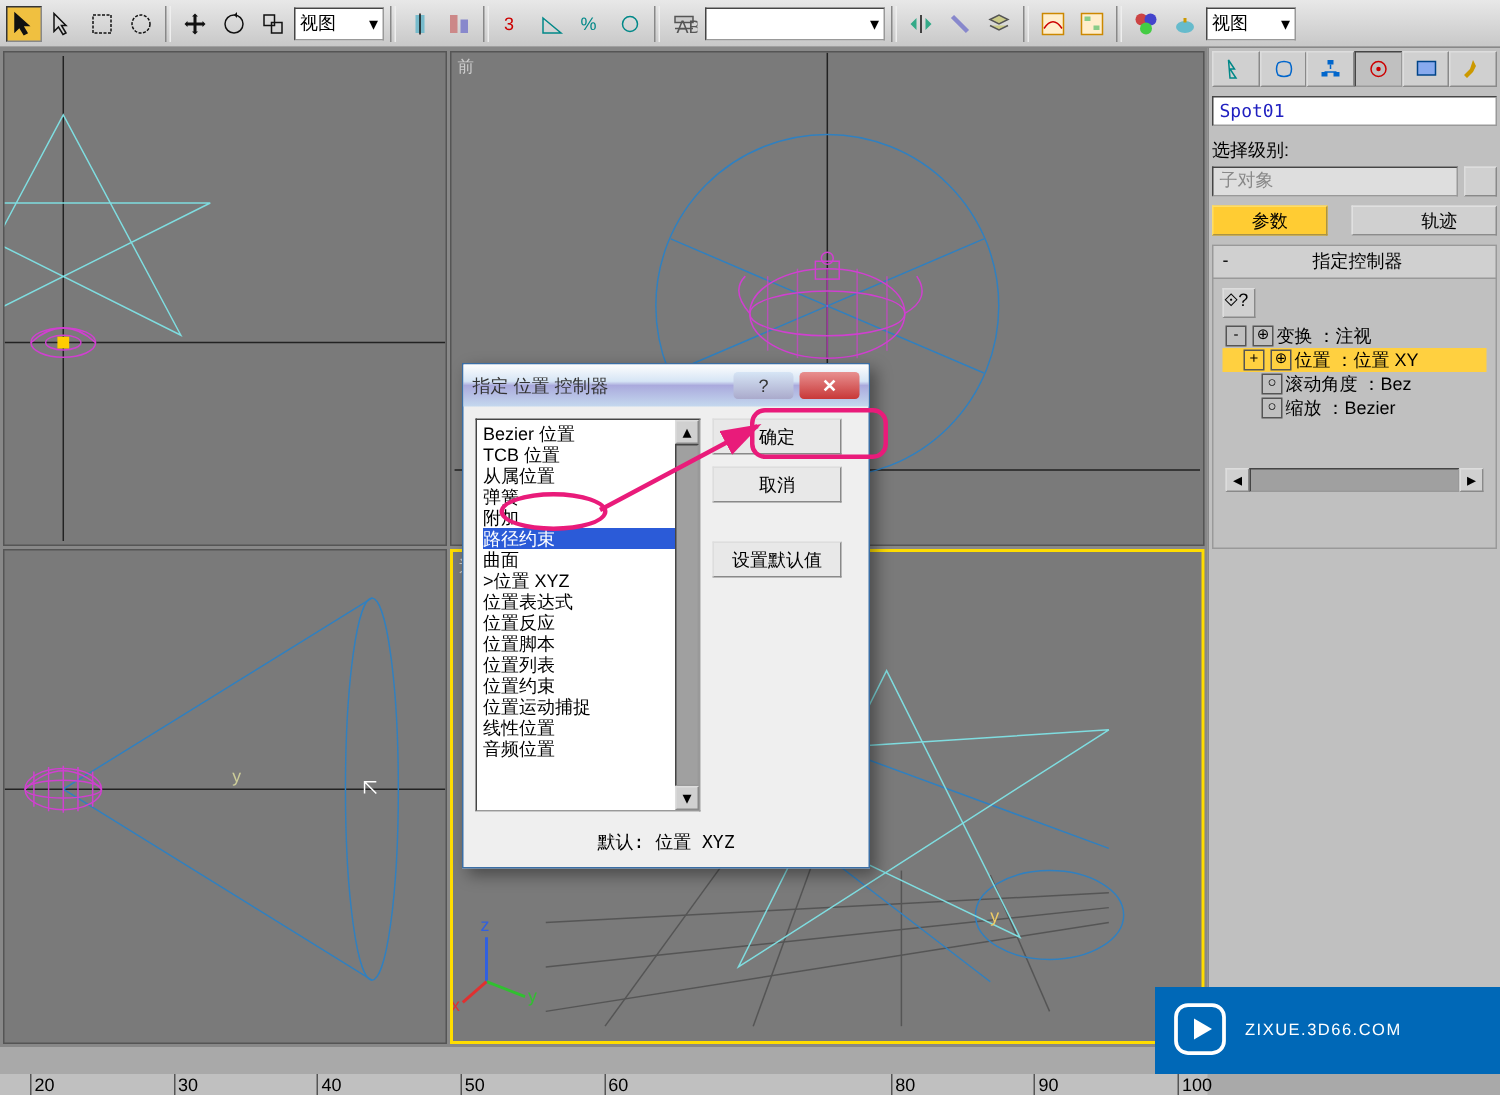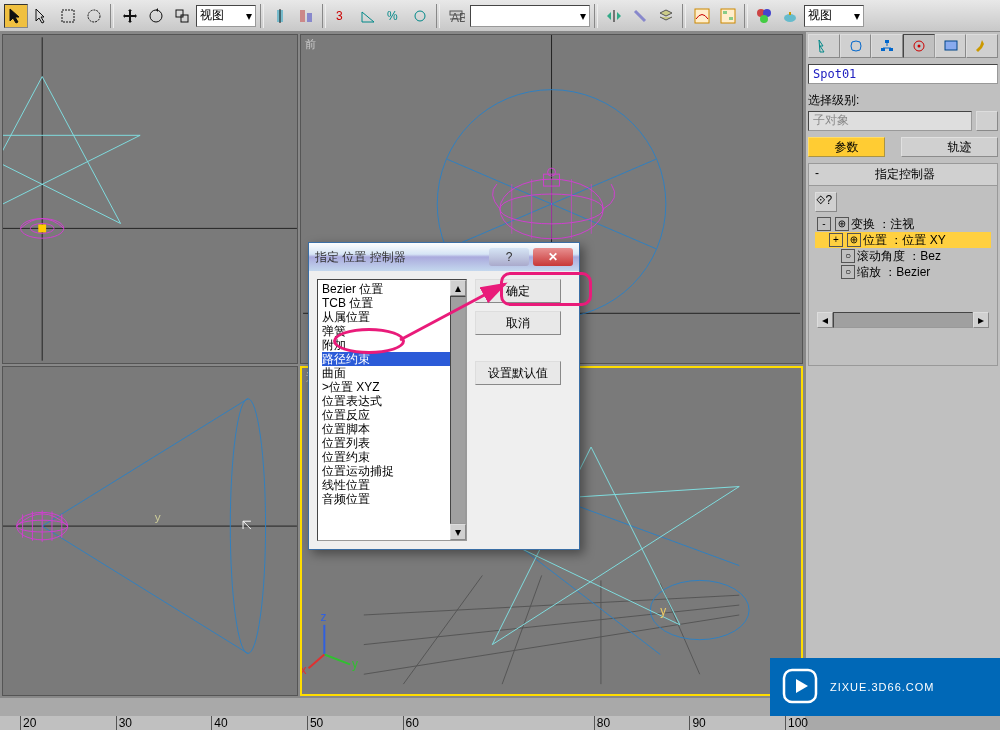--- a/index.html
+++ b/index.html
@@ -444,20 +444,21 @@
         <div class="scroll-arrow">▾</div>
       </div>
     </div>
     <div class="dlg-btns">
       <div class="dlg-btn">确定</div>
       <div class="dlg-btn">取消</div>
       <div style="height:10px"></div>
       <div class="dlg-btn">设置默认值</div>
     </div>
   </div>
+  <div class="dlg-default">默认: 位置 XYZ</div>
 </div>
 
 <div class="marker-oval" style="left:333px; top:328px; width:72px; height:26px;"></div>
 <div class="marker-rect" style="left:500px; top:272px; width:92px; height:34px;"></div>
 <svg class="marker-arrow" style="left:390px; top:272px; width:130px; height:80px;">
   <defs>
       <marker id="ah" markerWidth="10" markerHeight="10" refX="8" refY="3" orient="auto">
         <path d="M0 0 L9 3 L0 6 Z" fill="#e91b7a"></path>
       </marker>
     </defs>

